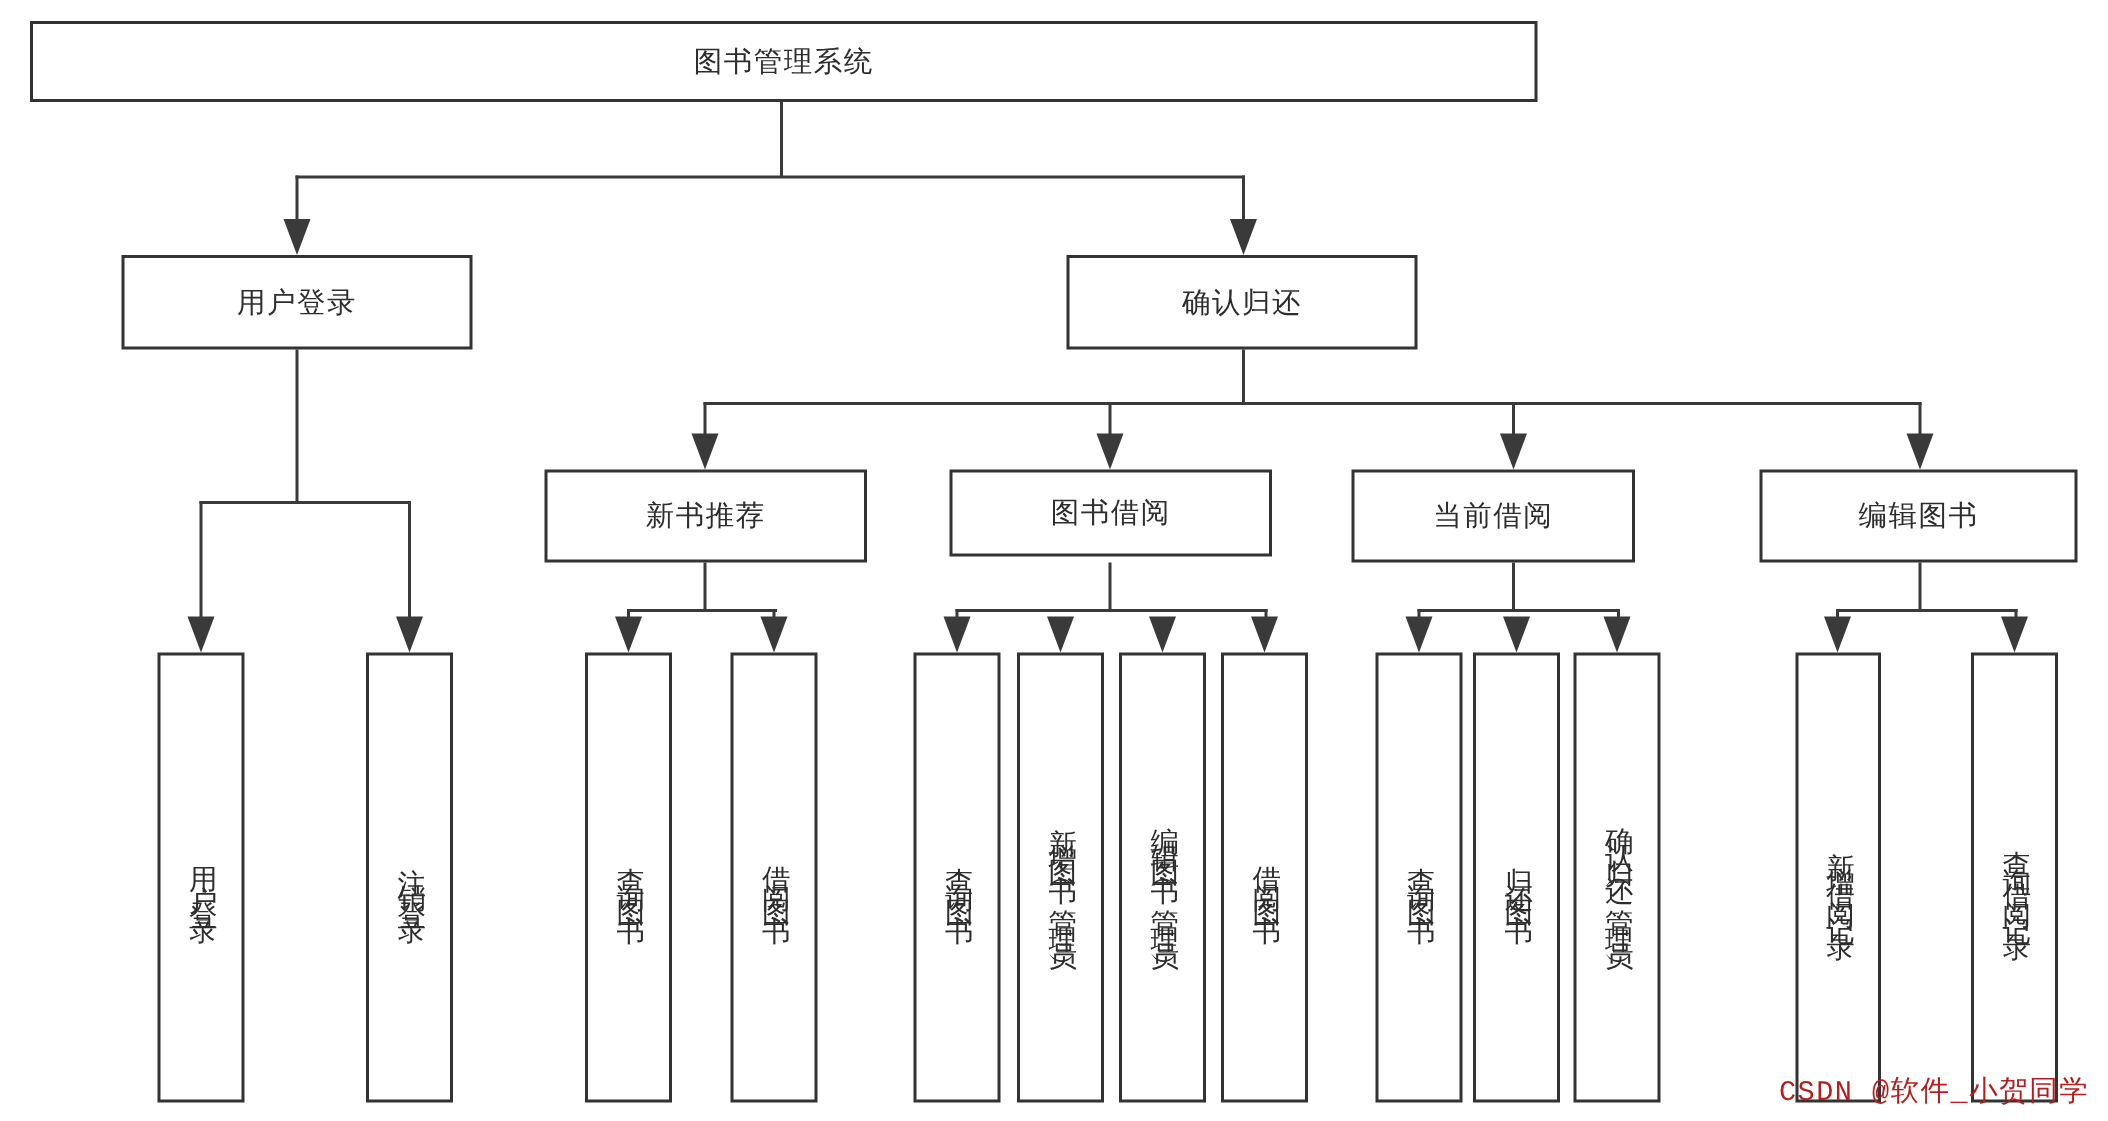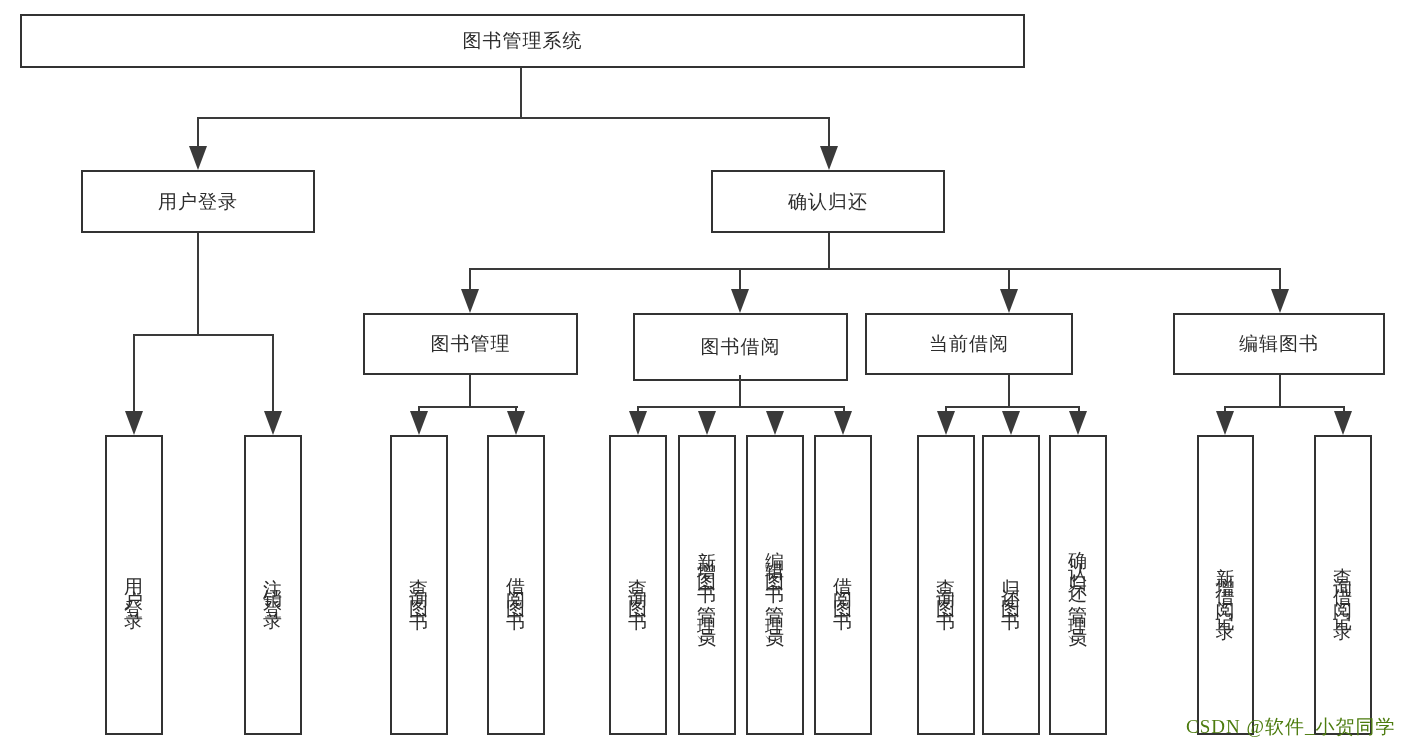--- a/index.html
+++ b/index.html
@@ -1,39 +1,39 @@
 <!DOCTYPE html>
 <html><head>
 <meta charset="utf-8">
 <style>
   html,body { margin:0; padding:0; background:#ffffff; }
   .stage {
     position:relative; width:1405px; height:747px; background:#ffffff;
-    font-family:Liberation Serif, serif; overflow:hidden;
+    font-family:Liberation Mono, monospace; overflow:hidden;
   }
   .box {
     position:absolute; box-sizing:border-box;
     border:2px solid #333333; background:#ffffff;
     display:flex; align-items:center; justify-content:center;
     color:#2d2d2d; font-size:19px;
   }
   .hbox { letter-spacing:1px; }
   .vbox span {
     writing-mode:vertical-rl; text-orientation:mixed;
     letter-spacing:11px; line-height:1;
   }
   .ln { position:absolute; background:#3a3a3a; }
   .arrow {
     position:absolute; width:0; height:0;
     border-left:9px solid transparent; border-right:9px solid transparent;
     border-top:24px solid #3a3a3a;
   }
   .watermark {
     position:absolute; left:1186px; top:714px;
-    color:#4d7c0f; font-size:19px; letter-spacing:1px; z-index:5;
+    color:#b91c1c; font-size:19px; letter-spacing:1px; z-index:5;
     white-space:nowrap;
   }
 </style>
 </head>
 <body>
 
 <div class="stage">
 
   <div class="box hbox" style="left:20px;top:14px;width:1005px;height:54px">
     <span>图书管理系统</span>
@@ -41,28 +41,28 @@
 
   <div class="box hbox" style="left:81px;top:170px;width:234px;height:63px">
     <span>用户登录</span>
   </div>
 
   <div class="box hbox" style="left:711px;top:170px;width:234px;height:63px">
     <span>确认归还</span>
   </div>
 
   <div class="box hbox" style="left:363px;top:313px;width:215px;height:62px">
-    <span>图书管理</span>
+    <span>新书推荐</span>
   </div>
 
-  <div class="box hbox" style="left:633px;top:313px;width:215px;height:68px">
+  <div class="box hbox" style="left:633px;top:313px;width:215px;height:58px">
     <span>图书借阅</span>
   </div>
 
-  <div class="box hbox" style="left:865px;top:313px;width:208px;height:62px">
+  <div class="box hbox" style="left:901px;top:313px;width:189px;height:62px">
     <span>当前借阅</span>
   </div>
 
   <div class="box hbox" style="left:1173px;top:313px;width:212px;height:62px">
     <span>编辑图书</span>
   </div>
 
   <div class="box vbox" style="left:105px;top:435px;width:58px;height:300px">
     <span>用户登录</span>
   </div>

